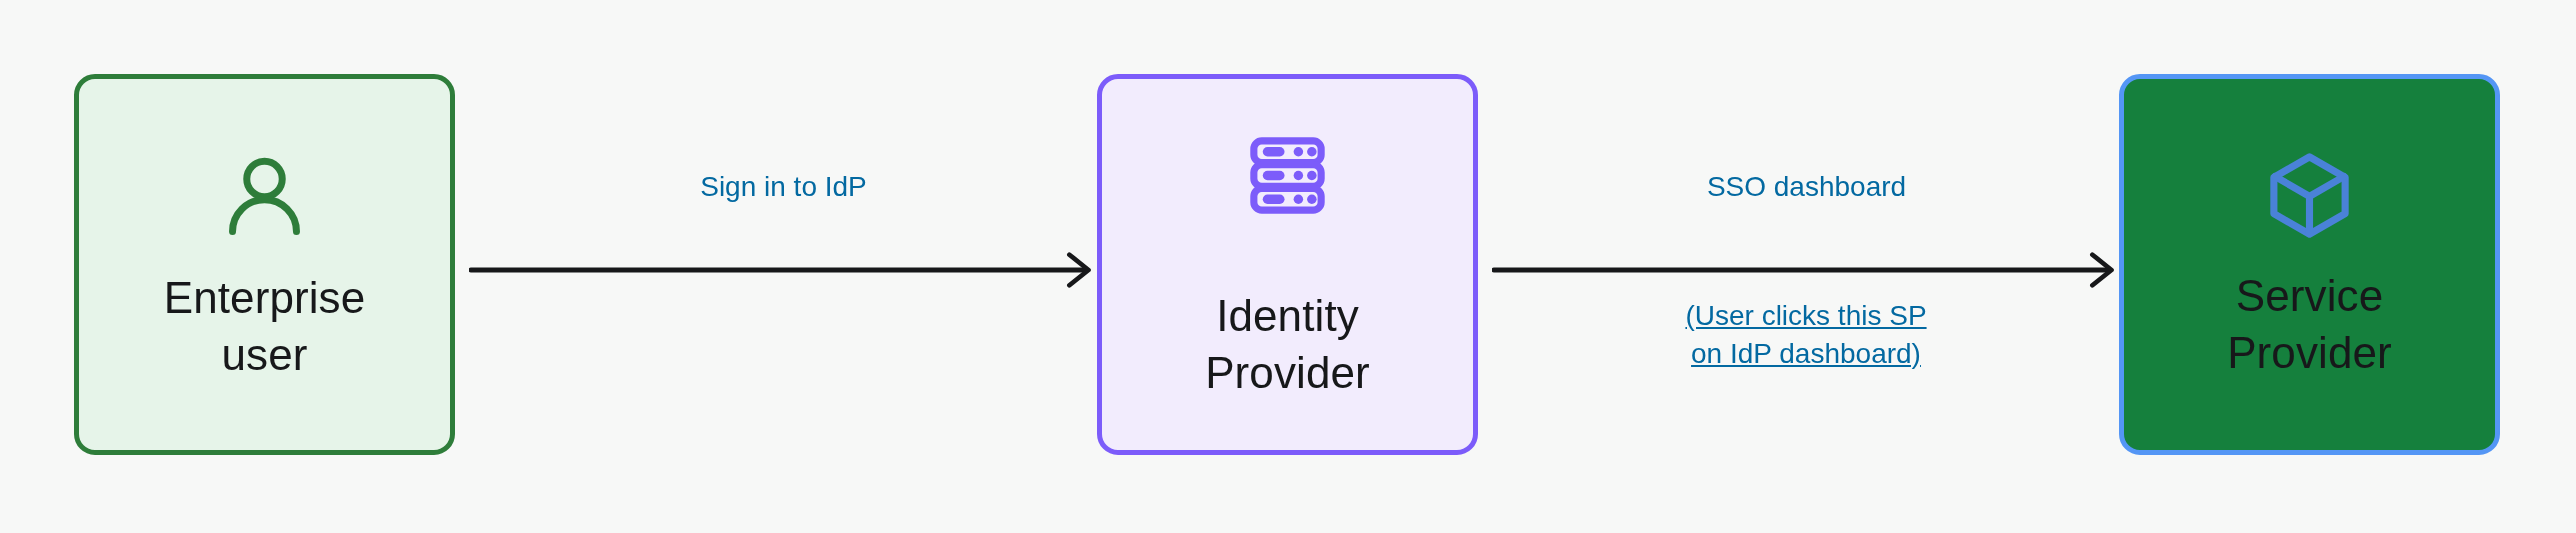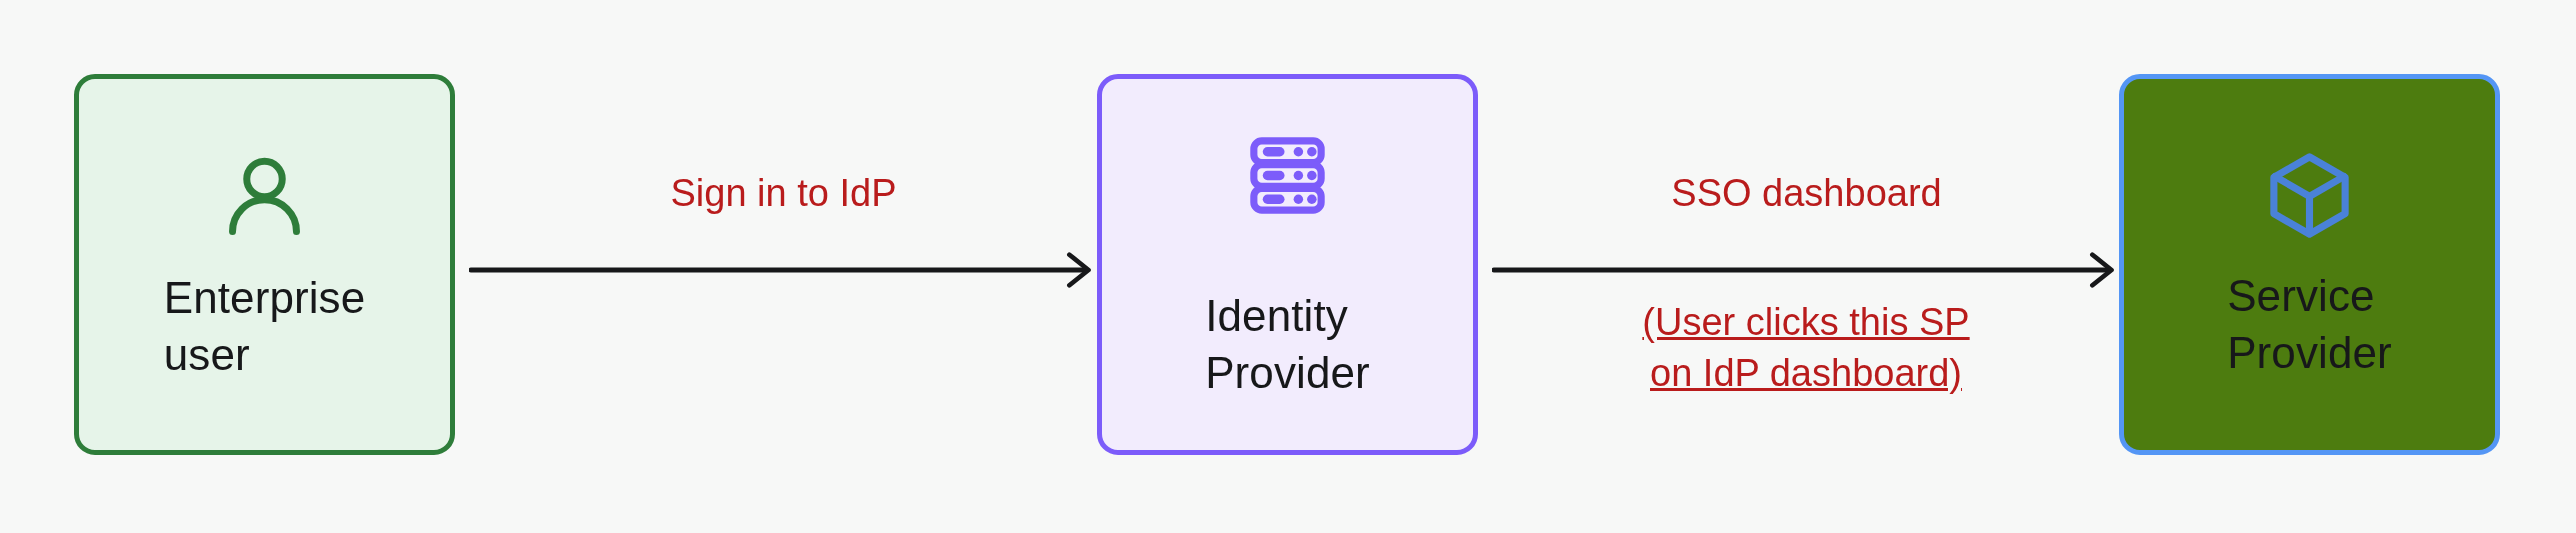--- a/index.html
+++ b/index.html
@@ -35,44 +35,45 @@
     justify-content: center;
   }
   .node-icon {
     display: block;
     margin-bottom: 21px;
   }
   .node-label {
     font-size: 44px;
     line-height: 1.28;
     color: #17181a;
+    text-align: center;
     letter-spacing: 0.1px;
     white-space: pre-line;
   }
 
   .node-user     { left: 74px;   border-color: #2e7d3a; background: #e6f4e9; }
   .node-idp      { left: 1097px; border-color: #7c5cfa; background: #f2ecfd; gap: 40px; }
-  .node-sp       { left: 2119px; border-color: #5496f5; background: #4d7c0f; }
+  .node-sp       { left: 2119px; border-color: #5496f5; background: #15803d; }
 
   
   .arrow {
     position: absolute;
     height: 42px;
     top: 249px;
   }
   .arrow svg { display: block; }
   .arrow-1 { left: 469px;  width: 629px; }
   .arrow-2 { left: 1492px; width: 629px; }
 
   
   .edge-label {
     position: absolute;
     text-align: center;
-    color: #b91c1c;
-    font-size: 38px;
+    color: #0369a1;
+    font-size: 28px;
     line-height: 1.34;
     white-space: pre-line;
   }
   .label-above-1 { left: 469px;  width: 629px; top: 168px; }
   .label-above-2 { left: 1492px; width: 629px; top: 168px; }
   .label-below-2 { left: 1486px; width: 640px; top: 297px; text-decoration: underline; }
 </style>
 </head>
 <body>
 

